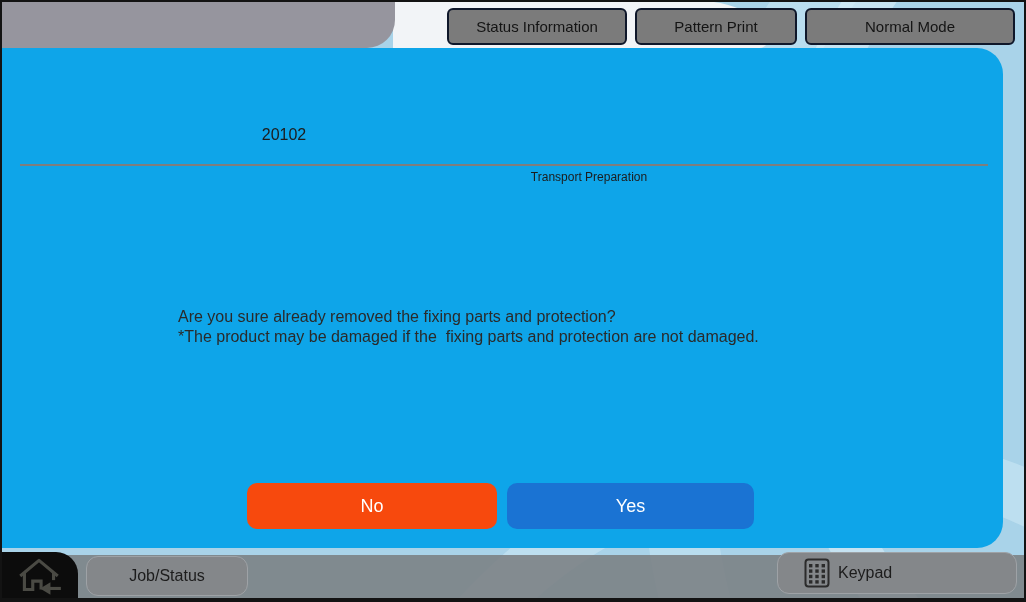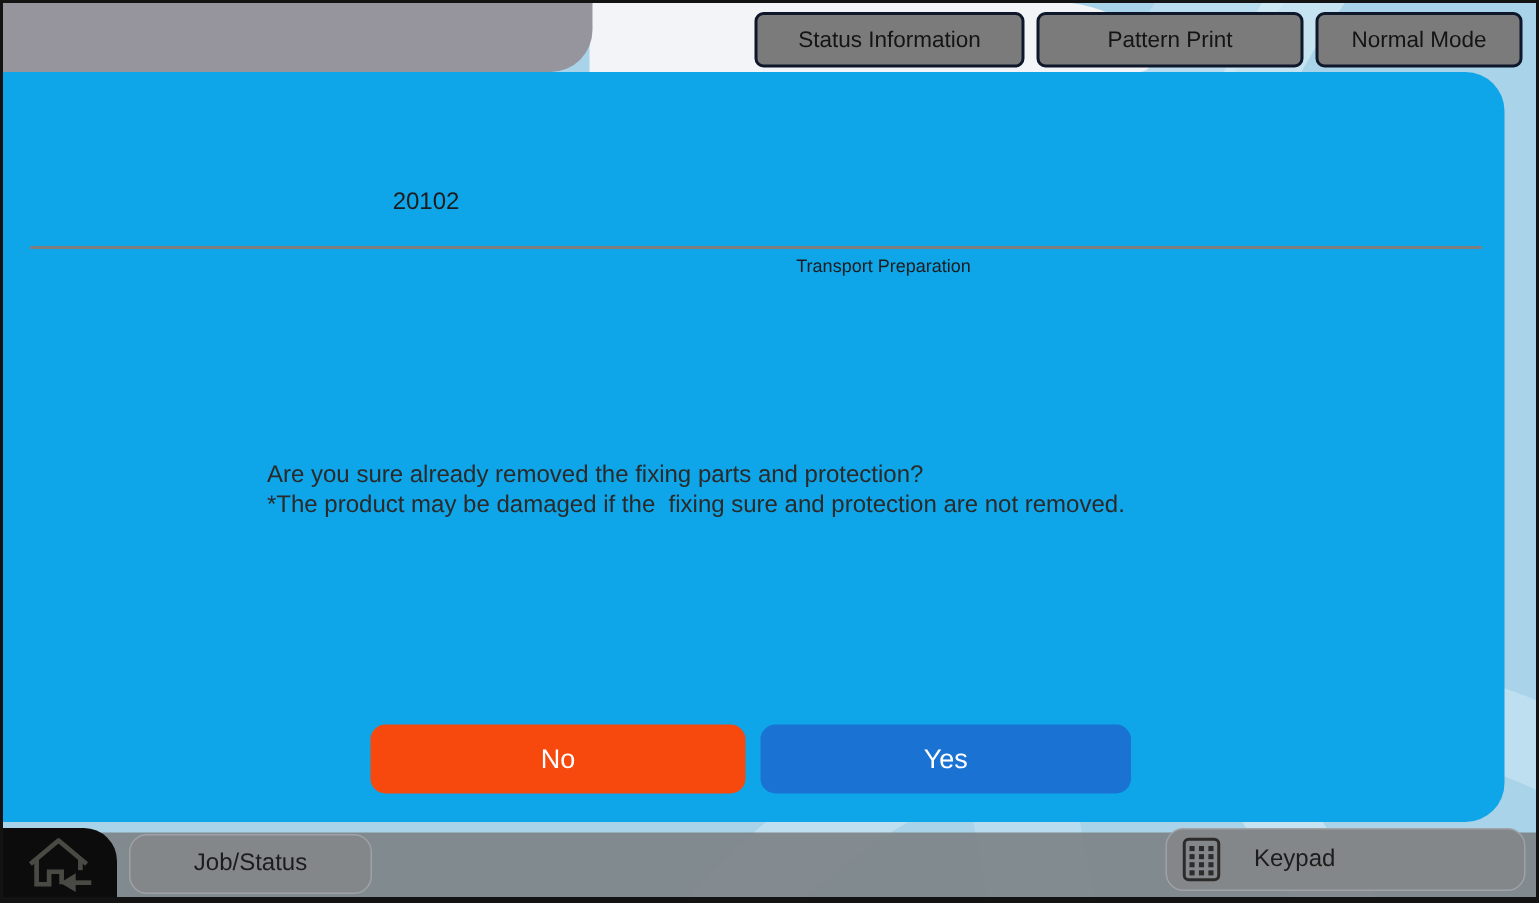--- a/index.html
+++ b/index.html
@@ -17,43 +17,43 @@
   
   .top-strip-light{left:393px;top:0;width:375px;height:48px;background:#F2F4F7;
     border-top-right-radius:90px 46px;border-bottom-right-radius:10px;z-index:1;}
   .top-tab{left:0;top:0;width:395px;height:48px;background:#96959E;
     border-bottom-right-radius:28px;z-index:2;}
   .top-buttons{top:8px;right:11px;display:flex;gap:8px;z-index:3;}
   .top-btn{height:37px;background:#7B7B7B;border:2px solid #0f172a;border-radius:6px;
     color:#141414;font-size:15px;display:flex;align-items:center;justify-content:center;
     box-sizing:border-box;cursor:pointer;}
   .top-btn.b0{width:180px;}
-  .top-btn.b1{width:178px;}
-  .top-btn.b2{width:138px;text-align:right;}
+  .top-btn.b1{width:162px;}
+  .top-btn.b2{width:210px;text-align:right;}
   
   .panel{left:0;top:48px;width:1003px;height:500px;background:#0ea5e9;
     border-radius:0 26px 26px 0;z-index:1;}
   .hdr-code{left:170px;top:78px;width:228px;text-align:center;font-size:16px;color:#1c1c1c;}
   .hdr-title{left:428px;top:78px;width:322px;text-align:center;font-size:12px;color:#1c1c1c;margin-top:44px;}
   .divider{left:20px;top:116px;width:968px;height:2px;background:#7E7E7E;}
   .message{left:178px;top:279px;font-size:16px;line-height:20px;color:#2a2a2a;margin-top:28px;}
   .message div{white-space:pre;}
   .dlg-btn{top:483px;height:46px;border:none;border-radius:10px;color:#fff;font-size:18px;
     font-family:Liberation Sans, sans-serif;cursor:pointer;z-index:2;position:absolute;
     display:flex;align-items:center;justify-content:center;}
   .btn-no{left:247px;width:250px;background:#F7490D;}
   .btn-yes{left:507px;width:247px;background:#1A73D3;}
   
   .bottom-bar{left:0;top:555px;width:1026px;height:44px;background:rgba(122,126,130,0.87);z-index:1;}
   .home-tab{left:0;top:552px;width:78px;height:50px;background:#0C0C0C;
     border-top-right-radius:22px;z-index:2;display:flex;align-items:center;justify-content:center;cursor:pointer;}
   .bottom-btn{position:absolute;background:#84878A;border:1px solid #9EA2A6;border-radius:12px;
     color:#1c1c1c;font-size:16px;display:flex;align-items:center;box-sizing:border-box;z-index:2;cursor:pointer;}
   .job-btn{left:86px;top:556px;width:162px;height:40px;justify-content:center;}
-  .keypad-btn{left:777px;top:552px;width:240px;height:42px;padding-left:10px;gap:22px;}
+  .keypad-btn{left:777px;top:552px;width:240px;height:42px;padding-left:26px;gap:8px;}
   
   .frame{position:absolute;inset:0;border:2px solid #131313;z-index:50;pointer-events:none;box-sizing:border-box;}
   .bottom-black{left:0;top:598px;width:1026px;height:4px;background:#131313;z-index:40;}
 </style>
 </head>
 <body>
 
 <div class="swirl s2"></div>
 <div class="swirl s1"></div>
 <div class="swirl s3"></div>
@@ -67,21 +67,21 @@
   <div class="top-btn b2">Normal Mode</div>
 </div>
 
 <div class="abs panel">
   <div class="abs hdr-code">20102</div>
   <div class="abs hdr-title">Transport Preparation</div>
   <div class="abs divider"></div>
 
   <div class="abs message" style="top:231px;">
     <div>Are you sure already removed the fixing parts and protection?</div>
-    <div>*The product may be damaged if the  fixing sure and protection are not removed.</div>
+    <div>*The product may be damaged if the  fixing parts and protection are not damaged.</div>
   </div>
 
   <button class="dlg-btn btn-no" style="top:435px;">No</button>
   <button class="dlg-btn btn-yes" style="top:435px;">Yes</button>
 </div>
 
 <div class="abs bottom-bar"></div>
 
 <div class="abs home-tab">
   <span style="display:flex;">

